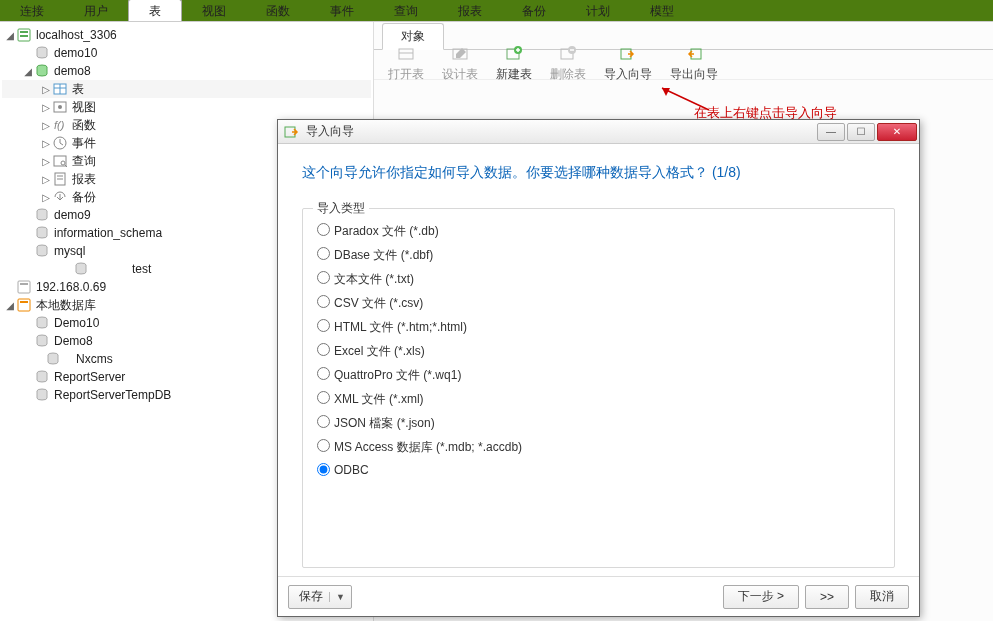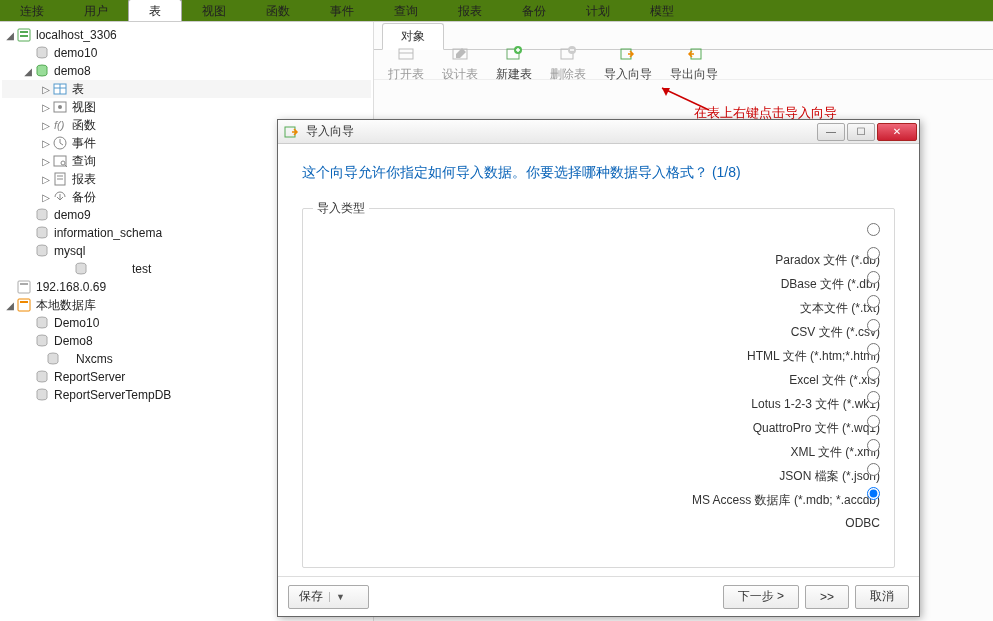--- a/index.html
+++ b/index.html
@@ -26,26 +26,26 @@
 .titlebar { height: 24px; background: linear-gradient(#fdfdfd, #e9e9e9); border-bottom: 1px solid #ccc; display: flex; align-items: center; padding: 0 2px 0 6px; }
 .titlebar .ticon { width: 16px; height: 16px; margin-right: 6px; }
 .titlebar .title { flex: 1; color: #333; }
 .titlebar .wbtns { display: flex; gap: 0; }
 .titlebar .wbtn { width: 28px; height: 18px; border: 1px solid #aaa; background: linear-gradient(#f8f8f8,#e0e0e0); display: flex; align-items: center; justify-content: center; font-size: 10px; color: #555; border-radius: 2px; margin-left: 2px; }
 .titlebar .wbtn.close { background: linear-gradient(#e67,#c23); color: #fff; border-color: #a22; width: 40px; }
 .dialog-body { flex: 1; padding: 20px 24px 8px 24px; display: flex; flex-direction: column; }
 .dlg-heading { color: #0b64b8; font-size: 14px; margin-bottom: 26px; }
 .group { border: 1px solid #d8d8d8; border-radius: 2px; padding: 14px 14px 8px 14px; position: relative; flex: 1; }
 .group-title { position: absolute; top: -9px; left: 10px; background: #fff; padding: 0 4px; color: #333; }
-.radio-row { display: flex; align-items: flex-end; gap: 16px; height: 24px; flex-direction: column; }
+.radio-row { display: flex; align-items: flex-start; gap: 4px; height: 24px; }
 .radio-row input { margin: 0; }
 .dialog-foot { height: 40px; border-top: 1px solid #ddd; display: flex; align-items: center; padding: 0 10px; gap: 6px; }
 .dialog-foot .spacer { flex: 1; }
 .btn { height: 24px; padding: 0 14px; border: 1px solid #aaa; background: linear-gradient(#fdfdfd,#ececec); border-radius: 2px; font-size: 12px; color: #333; cursor: default; display: inline-flex; align-items: center; }
-.btn.split { padding: 0 23px 0 10px; }
+.btn.split { padding: 0 6px 0 10px; }
 .btn.split .caret { margin-left: 6px; border-left: 1px solid #bbb; padding-left: 6px; font-size: 9px; color: #555; }
 svg { display: block; }
 </style>
 </head>
 <body>
 
 <div class="menubar" id="menubar">
     <div class="item">连接</div>
     <div class="item">用户</div>
     <div class="item active">表</div>
@@ -387,24 +387,20 @@
           <div class="radio-row">
             <input type="radio" name="imptype" style="">
             <span>HTML 文件 (*.htm;*.html)</span>
           </div>
           <div class="radio-row">
             <input type="radio" name="imptype" style="">
             <span>Excel 文件 (*.xls)</span>
           </div>
           <div class="radio-row">
             <input type="radio" name="imptype" style="">
-            <span>Lotus 1-2-3 文件 (*.wk1)</span>
-          </div>
-          <div class="radio-row">
-            <input type="radio" name="imptype" style="">
             <span>QuattroPro 文件 (*.wq1)</span>
           </div>
           <div class="radio-row">
             <input type="radio" name="imptype" style="">
             <span>XML 文件 (*.xml)</span>
           </div>
           <div class="radio-row">
             <input type="radio" name="imptype" style="">
             <span>JSON 檔案 (*.json)</span>
           </div>

